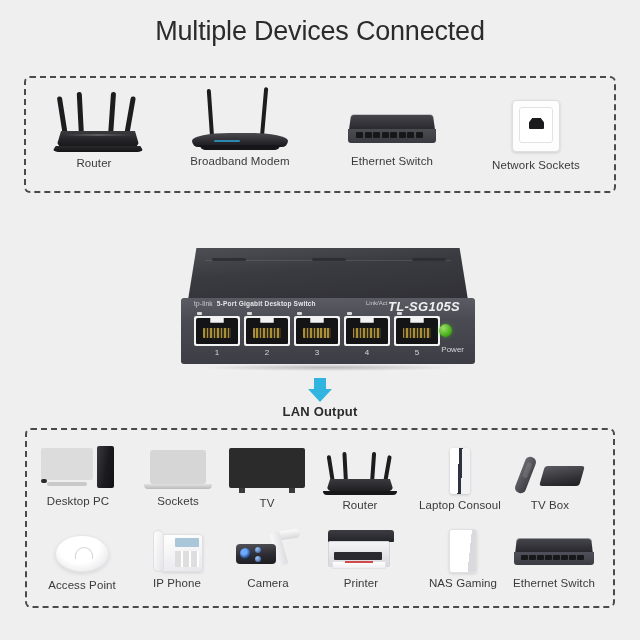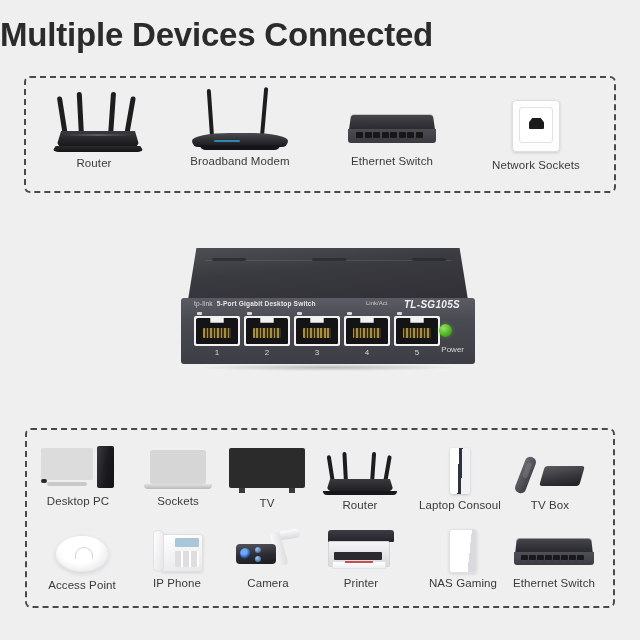--- a/index.html
+++ b/index.html
@@ -18,23 +18,23 @@
     height: 640px;
     background: #efefef;
   }
 
   
   .page-title {
     position: absolute;
     top: 16px;
     left: 0;
     width: 640px;
-    text-align: left;
-    font-size: 33px;
-    font-weight: 700;
+    text-align: center;
+    font-size: 27px;
+    font-weight: 400;
     letter-spacing: -0.2px;
     color: #2b2b2b;
   }
 
   
   .dashed-box {
     position: absolute;
     border: 2px dashed #4a4a4a;
     border-radius: 6px;
     background: transparent;
@@ -272,21 +272,21 @@
   #main-switch .brand b { color: #e6e6ea; }
   #main-switch .linkact {
     position: absolute;
     left: 188px; top: 0;
     font-size: 6px;
     color: #c8c8cd;
   }
   #main-switch .model {
     position: absolute;
     right: 12px; top: -1px;
-    font-size: 10px;
+    font-size: 13px;
     font-style: italic;
     font-weight: 700;
     color: #f0f0f2;
     letter-spacing: 0.3px;
   }
   #main-switch .portbank {
     position: absolute;
     left: 16px; top: 68px;
     display: flex;
     gap: 4px;
@@ -743,20 +743,27 @@
       <span>3</span>
       <span>4</span>
       <span>5</span>
     </div>
 
     <div class="powerled"></div>
     <div class="powerlabel">Power</div>
     <div class="shadow"></div>
   </div>
 
+  <div class="flow" style="top:378px;">
+    <div class="arrow-down">
+      <span class="shaft"></span>
+        <span class="head"></span>
+    </div>
+    <div class="flow-label">LAN Output</div>
+  </div>
 
   <div class="dashed-box" id="output-box"></div>
 
   <div class="dev" style="left:34px; top:446px; width:88px;">
     <div class="art pc-art">
       <span class="mon"><span class="scr"></span></span>
       <span class="stand"></span>
         <span class="mouse"></span>
         <span class="tower"></span>
     </div>

